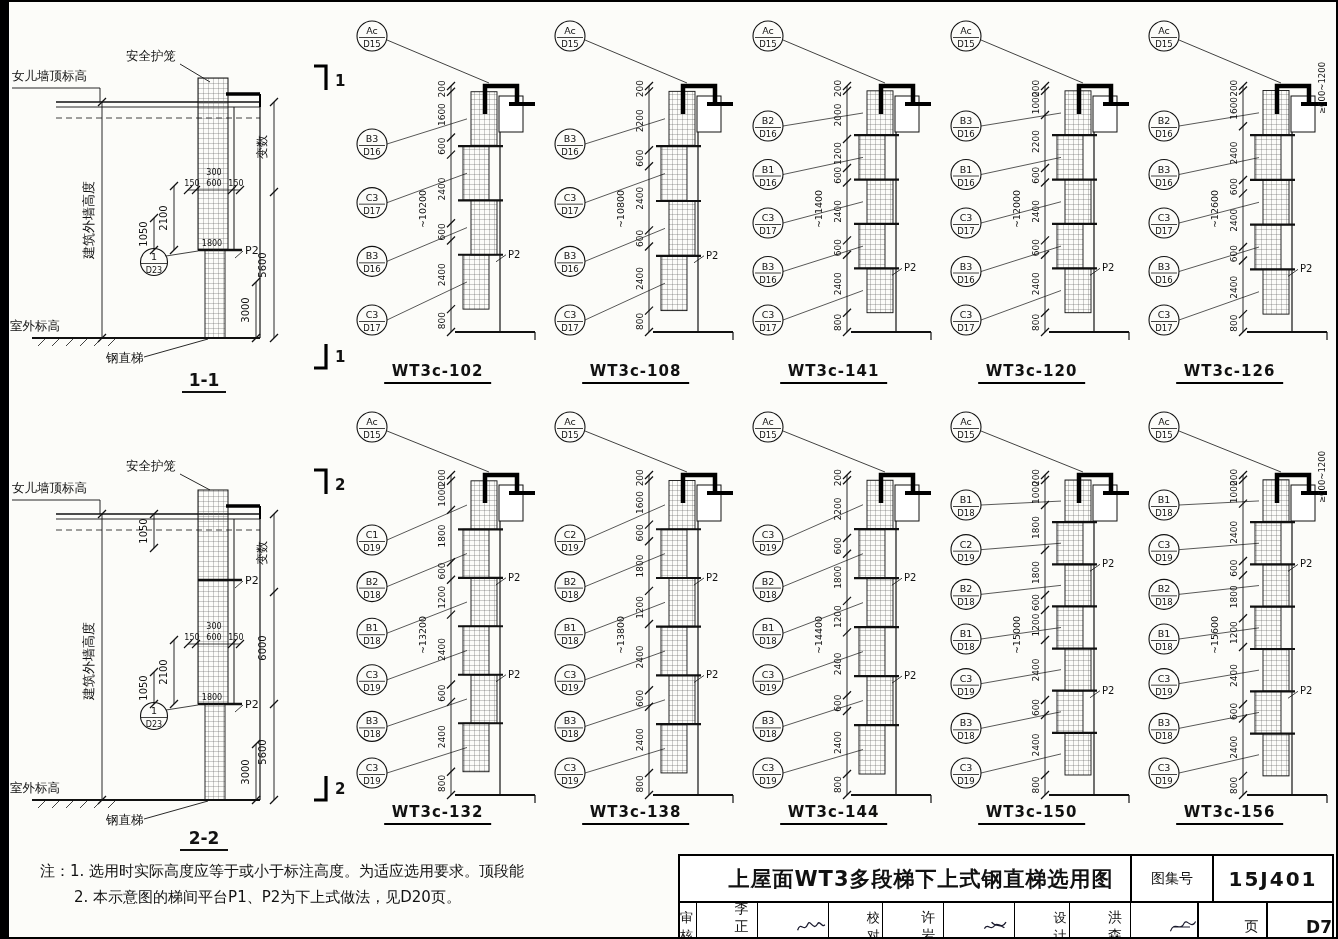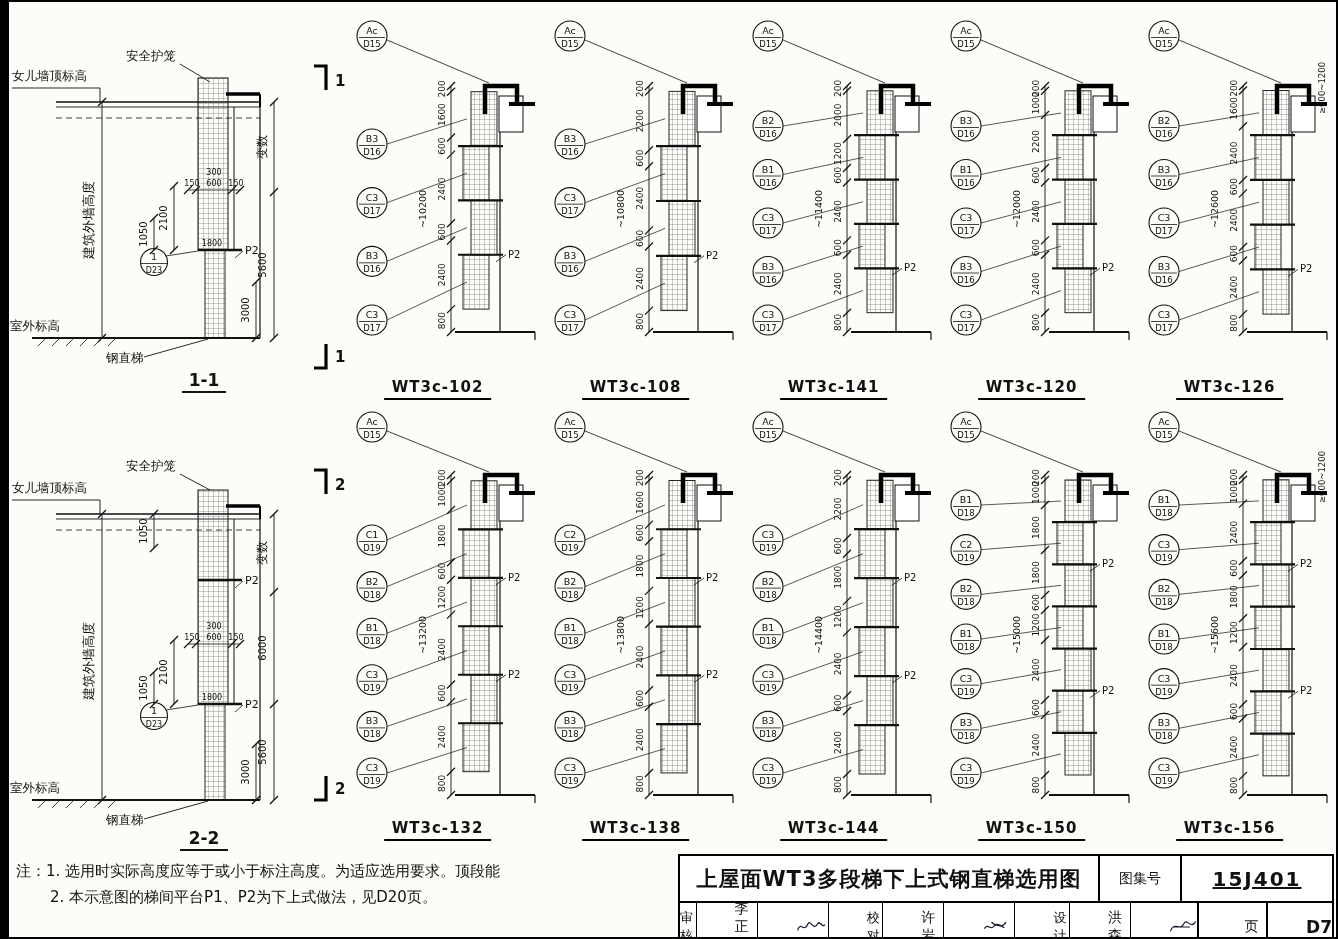--- a/index.html
+++ b/index.html
@@ -5,37 +5,37 @@
   html,body{margin:0;padding:0;background:#d8d8d4;}
   .sheet{
     position:relative;width:1338px;height:939px;background:#fcfcf9;
     font-family:"DejaVu Sans",sans-serif;color:#111;overflow:hidden;
     border:2px solid #000;box-sizing:border-box;
   }
   .left-bar{position:absolute;left:0;top:0;width:7px;height:939px;background:#000;}
   .section-view{position:absolute;}
   .diagram{position:absolute;width:197px;}
   .model-label{
-    position:absolute;bottom:2px;left:50%;transform:translateX(-50%);
+    position:absolute;bottom:18px;left:50%;transform:translateX(-50%);
     font-weight:bold;font-size:15px;letter-spacing:1px;white-space:nowrap;
     border-bottom:2.5px solid #000;padding:0 8px 2px;
   }
   svg text{fill:#111;font-family:"DejaVu Sans",sans-serif;}
   .notes{position:absolute;left:14px;top:856px;width:655px;font-size:15px;line-height:1.75;}
-  .note-row{white-space:nowrap;}
+  .note-row{white-space:nowrap;margin-left:24px;}
   .note-row.cont{padding-left:64px;}
   .note-row.second{padding-left:34px;}
   .titleblock{position:absolute;left:676px;top:852px;width:656px;height:85px;
     border:2.5px solid #000;background:#fff;box-sizing:border-box;}
-  .tb-row1{display:flex;height:47px;border-bottom:2px solid #000;box-sizing:border-box;}
+  .tb-row1{display:flex;height:47px;border-bottom:2px solid #000;box-sizing:border-box;padding-left:32px;}
   .tb-row2{display:flex;height:48px;gap:38px;}
   .tb-cell{display:flex;align-items:center;justify-content:center;box-sizing:border-box;}
   .tb-title{width:420px;border-right:2px solid #000;font-size:21px;font-weight:bold;letter-spacing:1px;}
   .tb-atlas-label{width:82px;border-right:2px solid #000;font-size:14px;}
-  .tb-atlas-no{flex:1;font-size:20px;font-weight:bold;letter-spacing:2px;text-decoration:underline;}
+  .tb-atlas-no{flex:1;font-size:20px;font-weight:bold;letter-spacing:2px;}
   .tb-row2 .role{width:44px;border-right:1.5px solid #000;font-size:13px;}
   .tb-row2 .name{width:62px;border-right:1.5px solid #000;font-size:14px;letter-spacing:2px;}
   .tb-row2 .sig{width:36px;border-right:1.5px solid #000;}
   .tb-row2 .sig.last{width:30px;border-right:2px solid #000;}
   .tb-row2 .page-label{width:82px;border-right:2px solid #000;font-size:14px;}
   .tb-row2 .page-no{flex:1;font-size:17px;font-weight:bold;}
 </style>
 </head>
 <body>
 

